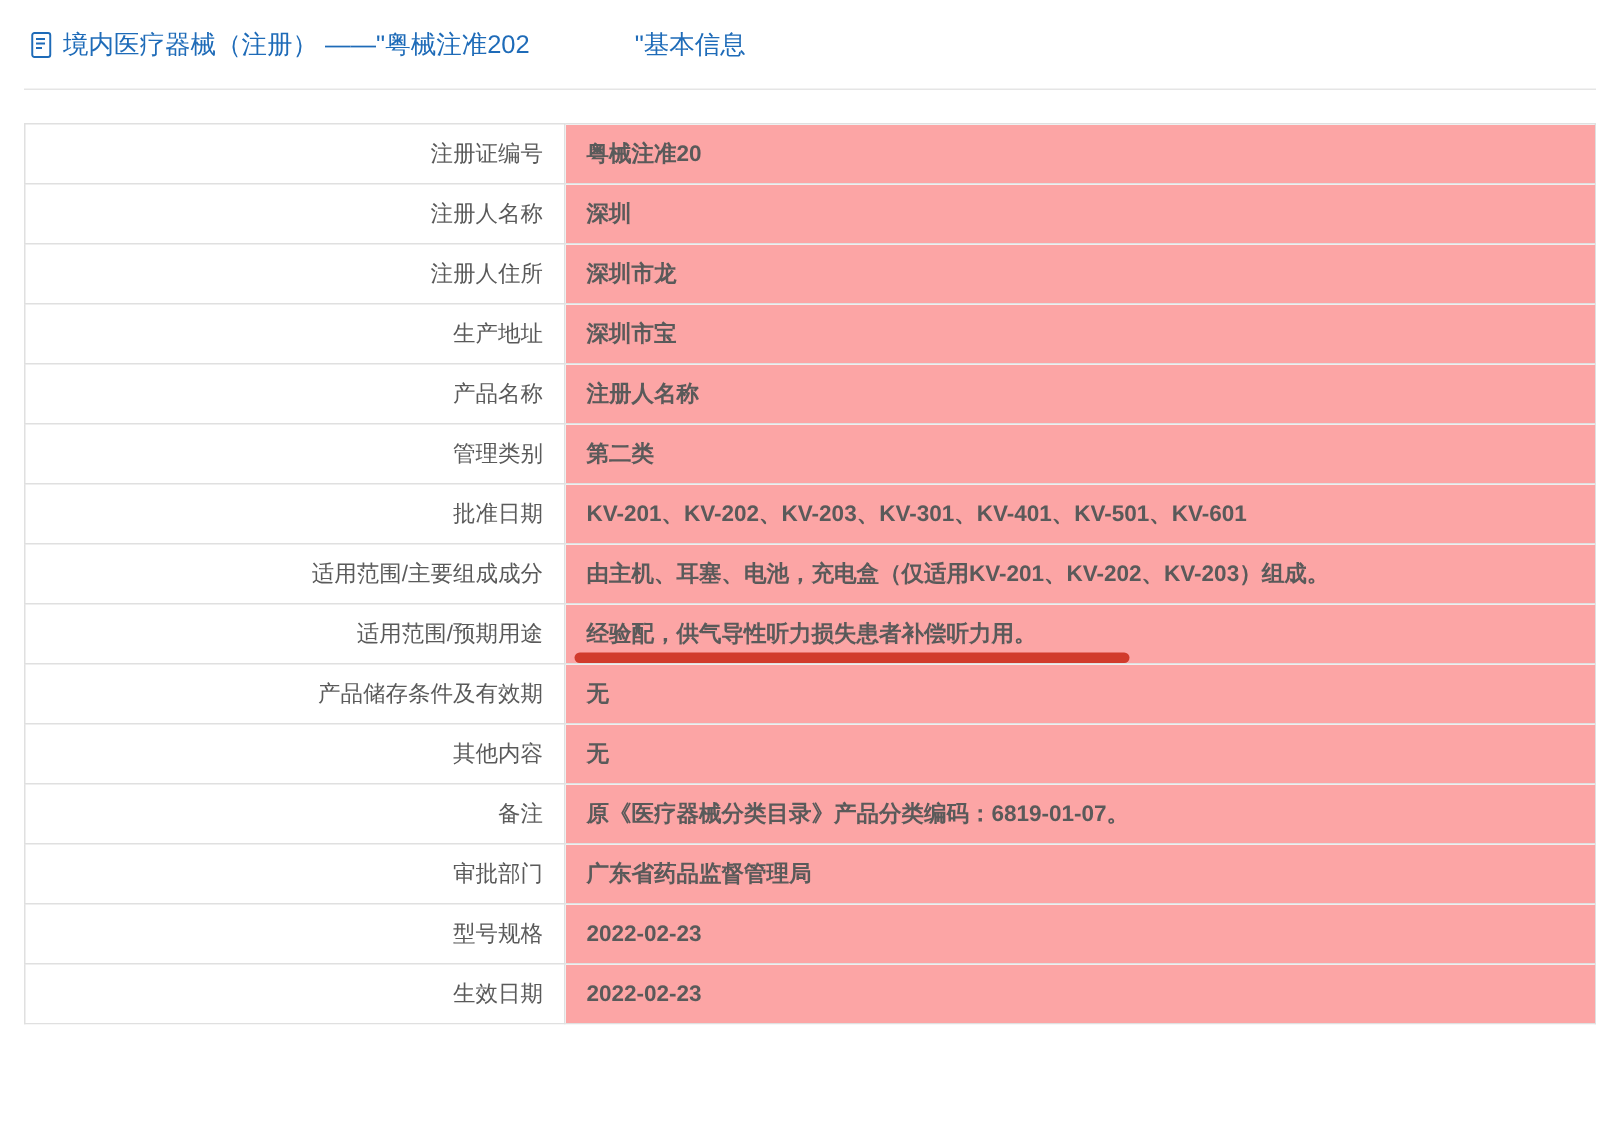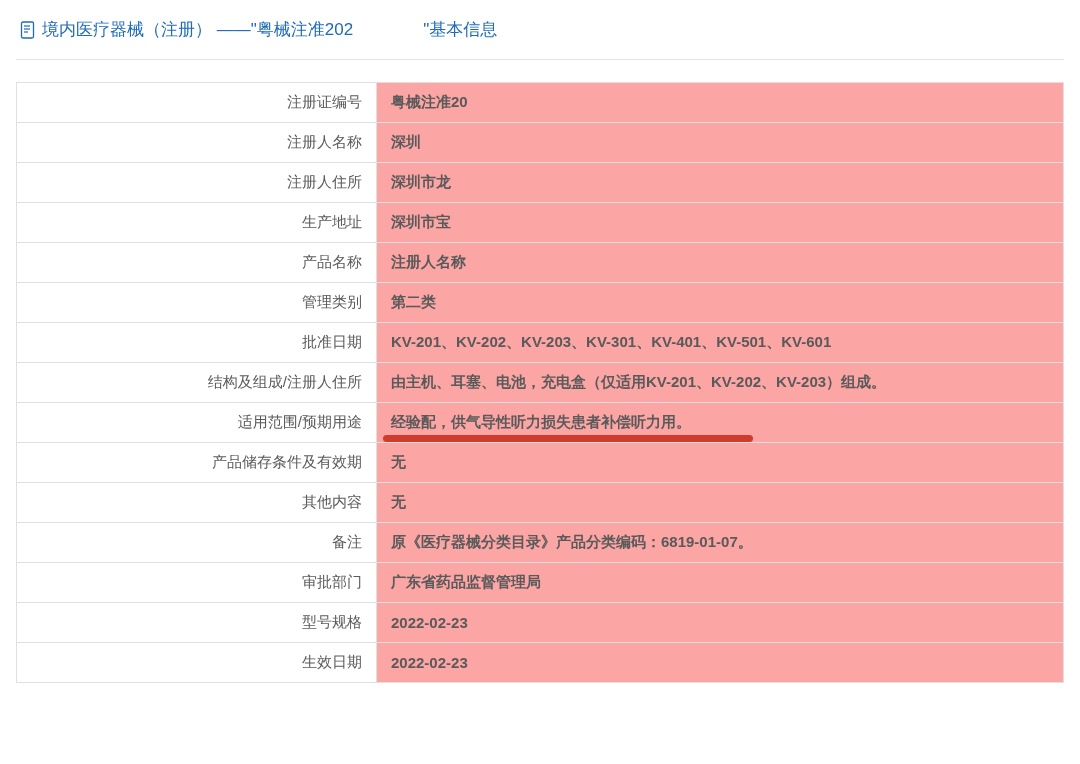--- a/index.html
+++ b/index.html
@@ -121,21 +121,21 @@
         </tr>
         <tr>
           <th>管理类别</th>
           <td>第二类</td>
         </tr>
         <tr>
           <th>批准日期</th>
           <td>KV-201、KV-202、KV-203、KV-301、KV-401、KV-501、KV-601</td>
         </tr>
         <tr>
-          <th>结构及组成/注册人住所</th>
+          <th>适用范围/主要组成成分</th>
           <td>由主机、耳塞、电池，充电盒（仅适用KV-201、KV-202、KV-203）组成。</td>
         </tr>
         <tr>
           <th>适用范围/预期用途</th>
           <td>经验配，供气导性听力损失患者补偿听力用。<div class="annotation">
               <div class="line"></div>
             </div></td>
         </tr>
         <tr>
           <th>产品储存条件及有效期</th>

